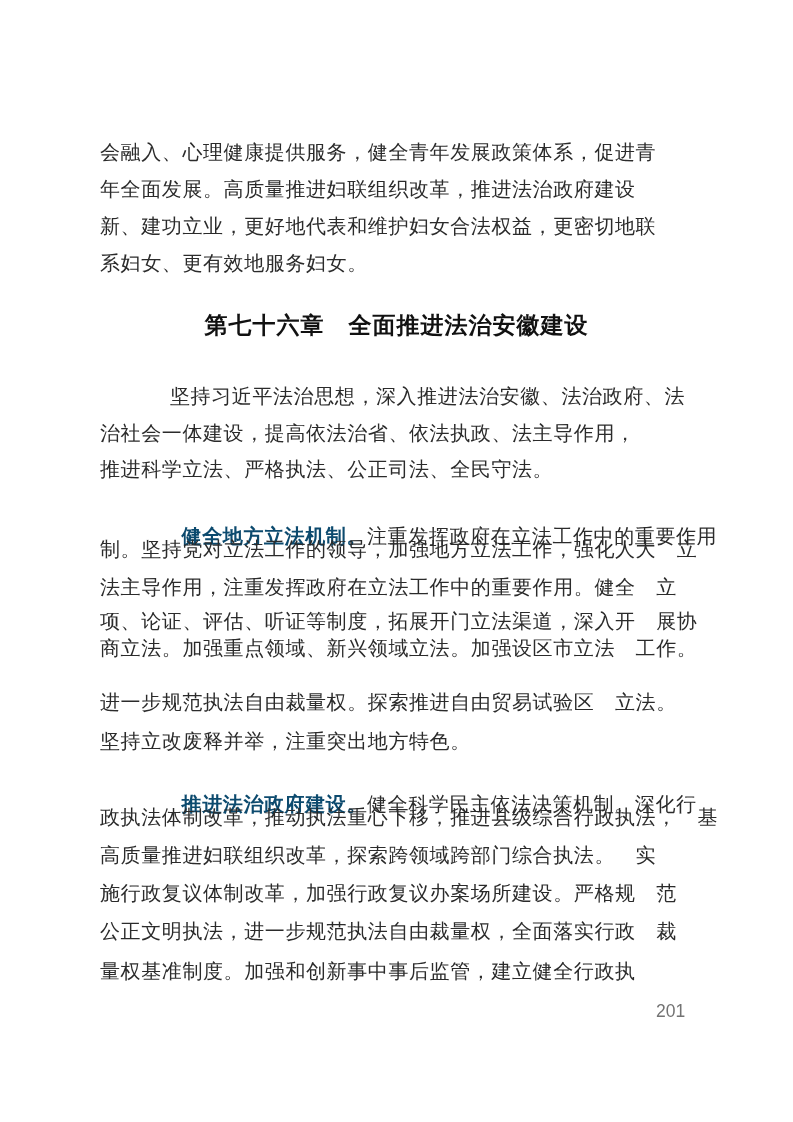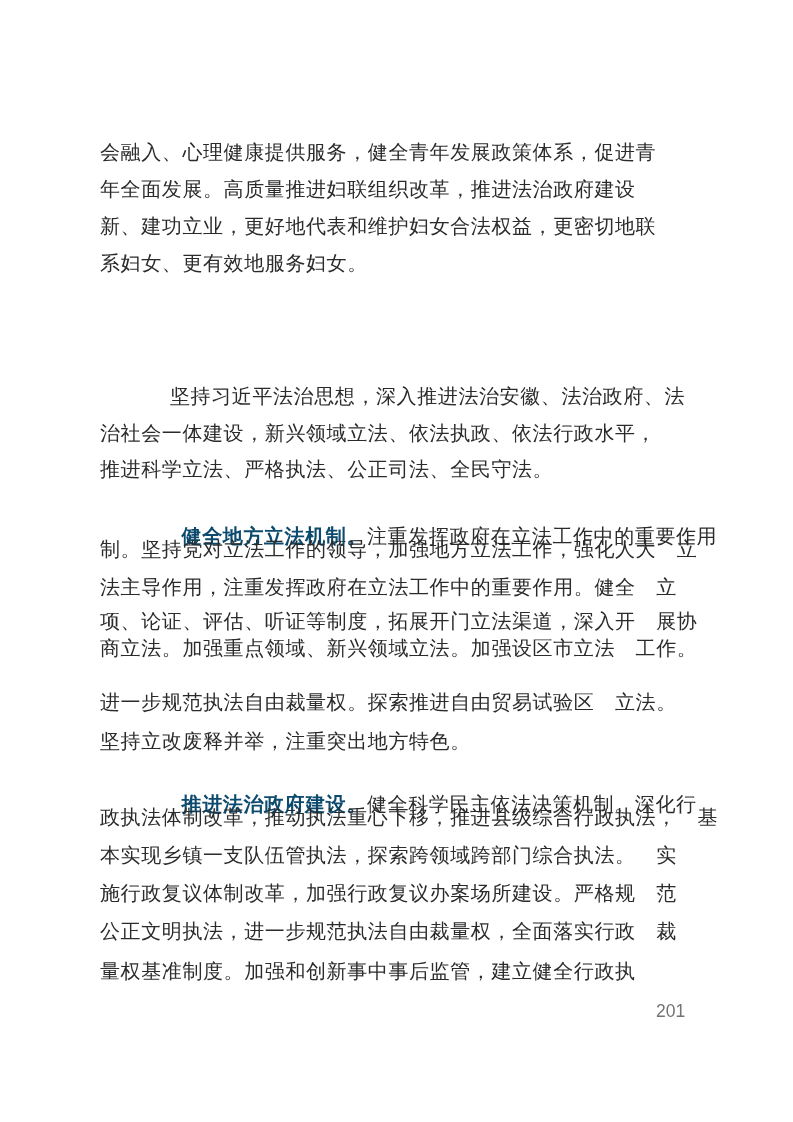--- a/index.html
+++ b/index.html
@@ -56,45 +56,46 @@
 
 <div class="page">
 
   <div>
     <div class="line" style="top:140px">会融入、心理健康提供服务，健全青年发展政策体系，促进青</div>
     <div class="line" style="top:177px">年全面发展。高质量推进妇联组织改革，推进法治政府建设</div>
     <div class="line" style="top:214px">新、建功立业，更好地代表和维护妇女合法权益，更密切地联</div>
     <div class="line" style="top:251px">系妇女、更有效地服务妇女。</div>
   </div>
 
+  <div class="chapter-heading" style="top:310px">第七十六章　全面推进法治安徽建设</div>
 
   <div>
     <div class="line indent-lg" style="top:384px">坚持习近平法治思想，深入推进法治安徽、法治政府、法</div>
-    <div class="line" style="top:421px">治社会一体建设，新兴领域立法、依法执政、依法行政水平，</div>
+    <div class="line" style="top:421px">治社会一体建设，提高依法治省、依法执政、法主导作用，</div>
     <div class="line" style="top:457px">推进科学立法、严格执法、公正司法、全民守法。</div>
   </div>
 
   <div>
     <div class="line indent-sm" style="top:499px">
       <span class="lead">健全地方立法机制。</span><span>注重发挥政府在立法工作中的重要作用</span>
     </div>
     <div class="line" style="top:537px">制。坚持党对立法工作的领导，加强地方立法工作，强化人大　立</div>
     <div class="line" style="top:575px">法主导作用，注重发挥政府在立法工作中的重要作用。健全　立</div>
     <div class="line" style="top:609px">项、论证、评估、听证等制度，拓展开门立法渠道，深入开　展协</div>
     <div class="line" style="top:636px">商立法。加强重点领域、新兴领域立法。加强设区市立法　工作。</div>
     <div class="line" style="top:690px">进一步规范执法自由裁量权。探索推进自由贸易试验区　立法。</div>
     <div class="line" style="top:729px">坚持立改废释并举，注重突出地方特色。</div>
   </div>
 
   <div>
     <div class="line indent-sm" style="top:767px">
       <span class="lead">推进法治政府建设。</span><span>健全科学民主依法决策机制。深化行</span>
     </div>
     <div class="line" style="top:805px">政执法体制改革，推动执法重心下移，推进县级综合行政执法，　基</div>
-    <div class="line" style="top:843px">本实现乡镇一支队伍管执法，探索跨领域跨部门综合执法。　实</div>
+    <div class="line" style="top:843px">高质量推进妇联组织改革，探索跨领域跨部门综合执法。　实</div>
     <div class="line" style="top:881px">施行政复议体制改革，加强行政复议办案场所建设。严格规　范</div>
     <div class="line" style="top:919px">公正文明执法，进一步规范执法自由裁量权，全面落实行政　裁</div>
     <div class="line" style="top:959px">量权基准制度。加强和创新事中事后监管，建立健全行政执</div>
   </div>
 
   <div class="page-number">201</div>
 
 </div>
 
 </body></html>

